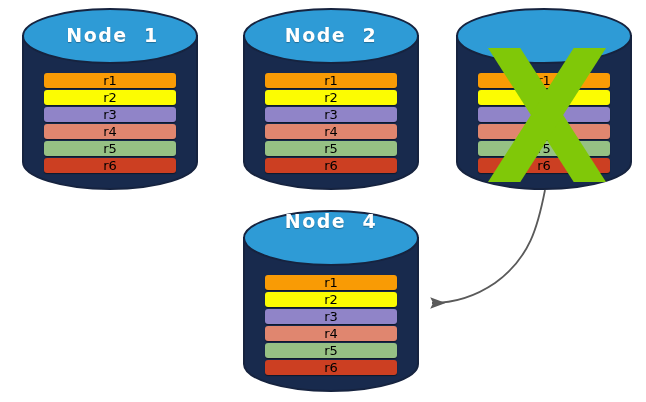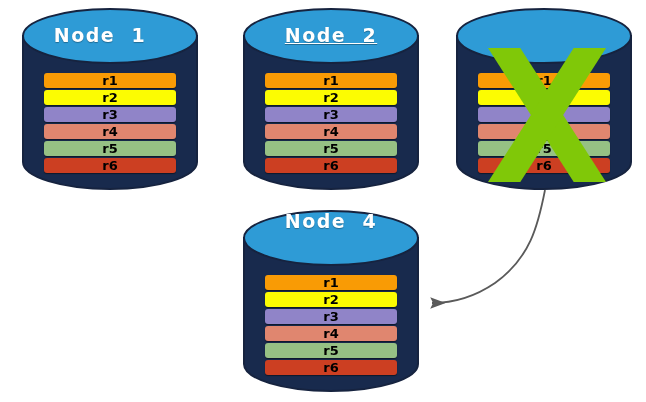--- a/index.html
+++ b/index.html
@@ -58,21 +58,21 @@
 
   .row-bar {
     height: 15px;
     margin-bottom: 2px;
     border-radius: 3px;
     box-shadow: 0 1px 1px rgba(0,0,0,0.45);
     display: flex;
     align-items: center;
     justify-content: center;
     color: #000000;
-    font-weight: bold;
+    font-weight: normal;
     font-size: 13px;
     line-height: 1;
     font-family: "DejaVu Sans", "Liberation Sans", sans-serif;
   }
   .row-bar:last-child { margin-bottom: 8px; }
 
   .xmark {
     position: absolute;
     overflow: visible;
     pointer-events: none;
@@ -86,41 +86,41 @@
     overflow: visible;
     pointer-events: none;
   }
 </style>
 </head>
 <body>
 
 <div id="stage">
 
   <div id="nodes-host">
-      <div class="node" style="left: 22px; top: 8px; width: 156px; height: 182px;">
+      <div class="node" style="left: 22px; top: 8px; width: 156px; height: 182px; padding-left: 25px;">
         <svg class="cyl" width="176" height="182" viewBox="0 0 176 182">
           <path d="M 1 28 L 1 154 A 87 27 0 0 0 175 154 L 175 28 Z" fill="#182A4D" stroke="#16233F" stroke-width="2"></path>
           <ellipse cx="88" cy="28" rx="87" ry="27" fill="#2E9BD6" stroke="#16233F" stroke-width="2"></ellipse>
         </svg>
         <div class="node-label" style="top: 16px;">Node  1</div>
         <div class="rows" style="top: 65px; left: 22px; width: 132px;">
           <div class="row-bar" style="background: rgb(249, 155, 5);">r1</div>
           <div class="row-bar" style="background: rgb(252, 252, 2);">r2</div>
           <div class="row-bar" style="background: rgb(144, 132, 200);">r3</div>
           <div class="row-bar" style="background: rgb(224, 134, 111);">r4</div>
           <div class="row-bar" style="background: rgb(150, 193, 132);">r5</div>
           <div class="row-bar" style="background: rgb(204, 63, 34);">r6</div>
         </div>
       </div>
       <div class="node" style="left: 243px; top: 8px; width: 176px; height: 182px;">
         <svg class="cyl" width="176" height="182" viewBox="0 0 176 182">
           <path d="M 1 28 L 1 154 A 87 27 0 0 0 175 154 L 175 28 Z" fill="#182A4D" stroke="#16233F" stroke-width="2"></path>
           <ellipse cx="88" cy="28" rx="87" ry="27" fill="#2E9BD6" stroke="#16233F" stroke-width="2"></ellipse>
         </svg>
-        <div class="node-label" style="top: 16px; text-decoration: underline;">Node  2</div>
+        <div class="node-label" style="top: 16px;">Node  2</div>
         <div class="rows" style="top: 65px; left: 22px; width: 132px;">
           <div class="row-bar" style="background: rgb(249, 155, 5);">r1</div>
           <div class="row-bar" style="background: rgb(252, 252, 2);">r2</div>
           <div class="row-bar" style="background: rgb(144, 132, 200);">r3</div>
           <div class="row-bar" style="background: rgb(224, 134, 111);">r4</div>
           <div class="row-bar" style="background: rgb(150, 193, 132);">r5</div>
           <div class="row-bar" style="background: rgb(204, 63, 34);">r6</div>
         </div>
       </div>
       <div class="node" style="left: 456px; top: 8px; width: 176px; height: 182px;">

